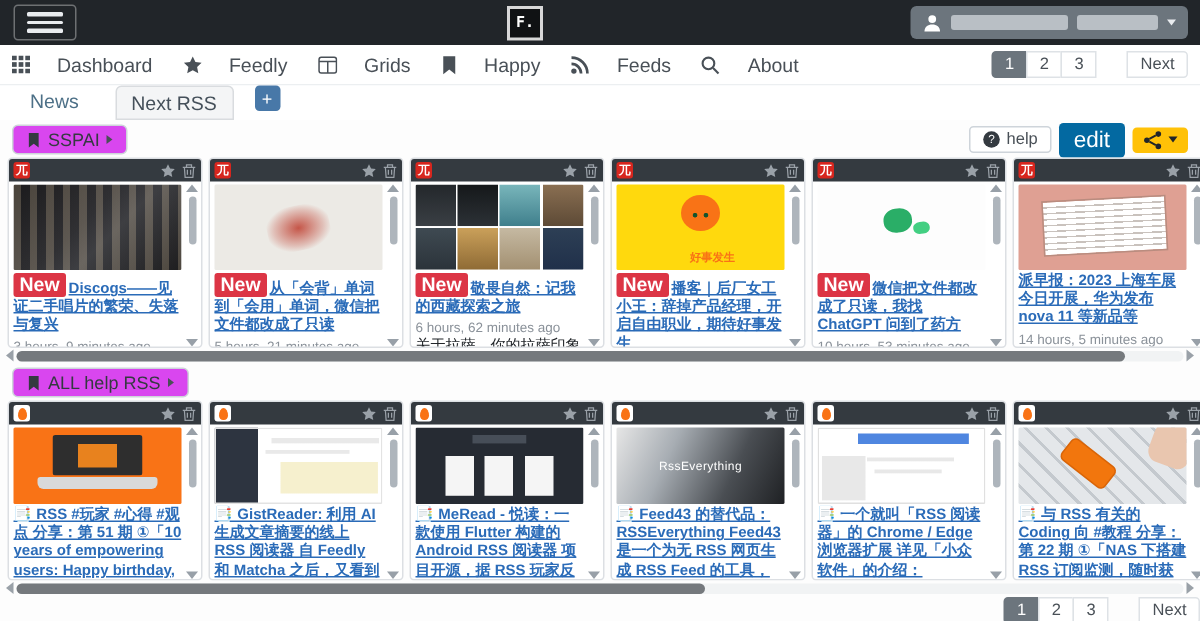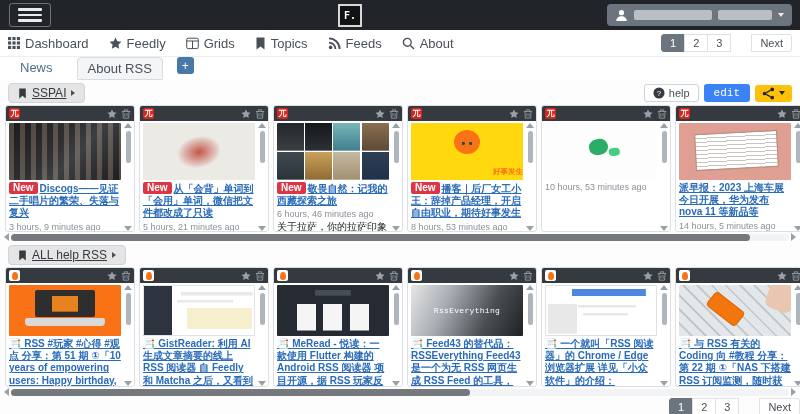--- a/index.html
+++ b/index.html
@@ -18,47 +18,47 @@
   .userbtn{margin-left:auto;margin-right:8px;height:22px;background:#6c757d;border-radius:4px;
            display:flex;align-items:center;padding:0 8px;gap:6px;cursor:pointer;}
   .userbtn .blur1,.userbtn .blur2{height:10px;border-radius:2px;background:#c7ccd1;opacity:.85;}
   .blur1{width:78px;} .blur2{width:54px;}
   .caret-down{width:0;height:0;border-left:3.5px solid transparent;border-right:3.5px solid transparent;
               border-top:4px solid #e9ecef;display:inline-block;}
 
   
   .nav{height:26px;background:#fff;border-bottom:1px solid #eceff1;display:flex;align-items:center;
        padding:0 8px;gap:20px;}
-  .nav-item{display:flex;align-items:center;gap:5px;font-size:13px;color:#495057;cursor:pointer;justify-content:flex-end;}
+  .nav-item{display:flex;align-items:center;gap:18px;font-size:13px;color:#495057;cursor:pointer;justify-content:flex-end;}
   .pager{margin-left:auto;display:flex;}
   .pgbtn{font-size:11px;color:#495057;background:#fff;border:1px solid #dee2e6;padding:2px 8px;
          cursor:pointer;margin-left:-1px;}
   .pgbtn:first-child{border-radius:3px 0 0 3px;margin-left:0;}
   .pgbtn:last-child{border-radius:0 3px 3px 0;margin-left:20px;}
   .pgbtn.active{background:#6c757d;color:#fff;border-color:#6c757d;}
 
   
   .tabs{height:23px;display:flex;align-items:flex-start;padding:0 10px;gap:14px;background:#fff;}
   .tab{font-size:13px;padding:3px 10px;cursor:pointer;}
   .tab.inactive{color:#4d7087;}
   .tab.active{color:#45505a;background:#f4f5f6;border:1px solid #d9dcdf;border-radius:4px 4px 0 0;}
   .add-tab{width:17px;height:17px;background:#4878a8;color:#fff;border-radius:3px;font-size:12px;
            display:flex;align-items:center;justify-content:center;cursor:pointer;margin-bottom:2px;}
 
   
   .sechead{height:22px;display:flex;align-items:center;padding:0 8px;margin-top:2px;}
-  .secbtn{display:flex;align-items:center;gap:5px;background:#e5e5e5;border:1px solid #ced4da;
-          border-radius:4px;padding:2px 9px;font-size:12px;color:#343a40;cursor:pointer;text-decoration:underline;}
+  .secbtn{display:flex;align-items:center;gap:5px;background:#d946ef;border:1px solid #ced4da;
+          border-radius:4px;padding:2px 9px;font-size:12px;color:#343a40;cursor:pointer;}
   .caret-right{width:0;height:0;border-top:3.5px solid transparent;border-bottom:3.5px solid transparent;
                border-left:4px solid #495057;display:inline-block;}
   .toolbtns{margin-left:auto;display:flex;gap:5px;align-items:center;}
   .helpbtn{display:flex;align-items:center;gap:4px;background:#fff;border:1px solid #ced4da;
            border-radius:3px;padding:2px 8px;font-size:11px;color:#495057;cursor:pointer;}
-  .editbtn{background:#3b82f6;color:#fff;border:none;border-radius:3px;padding:3px 10px;
-           font-size:11px;cursor:pointer;font-family:Liberation Mono, monospace;}
+  .editbtn{background:#0369a1;color:#fff;border:none;border-radius:3px;padding:3px 10px;
+           font-size:15px;cursor:pointer;}
   .sharebtn{background:#ffc107;border:none;border-radius:3px;padding:2px 7px;display:flex;
             align-items:center;gap:4px;cursor:pointer;}
   .sharebtn .caret-down{border-top-color:#212529;}
 
   
   .cardrow{display:flex;gap:4px;padding:1px 0 0 5px;overflow:hidden;}
   .card{width:128px;flex:0 0 128px;background:#fff;border:1px solid #dcdfe3;border-radius:3px;
         overflow:hidden;position:relative;}
   .row1 .card{height:125px;} .row2 .card{height:118px;}
   .card-head{height:15px;background:#343a40;display:flex;align-items:center;padding:0 3px;gap:4px;}
@@ -66,21 +66,21 @@
        justify-content:center;overflow:hidden;}
   .fav-sspai{background:#d7261e;color:#fff;font-size:8px;font-weight:bold;line-height:1;}
   .flame{width:6px;height:8px;background:#f97316;border-radius:50% 50% 45% 45%/ 62% 62% 38% 38%;}
   .head-sp{flex:1;}
   .hicon{cursor:pointer;display:flex;}
   .card-body{position:relative;height:calc(100% - 15px);padding:2px 13px 0 3px;overflow:hidden;}
   .thumb{position:relative;width:100%;border-radius:1px;overflow:hidden;cursor:pointer;}
   .row1 .thumb{height:57px;} .row2 .thumb{height:51px;}
   .title{margin-top:2px;font-size:10px;line-height:1.22;font-weight:bold;}
   .title .link{color:#2a6bb8;text-decoration:underline;cursor:pointer;}
-  .badge-new{display:inline-block;background:#dc3545;color:#fff;font-size:10px;font-weight:bold;
+  .badge-new{display:inline-block;background:#dc3545;color:#fff;font-size:13px;font-weight:bold;
              border-radius:2px;padding:0 4px;margin-right:2px;vertical-align:1px;}
   .time{font-size:9px;color:#8a9199;margin:2px 0;}
   .snippet{font-size:10px;color:#212529;line-height:1.25;}
   
   .vsb{position:absolute;top:2px;right:1px;bottom:2px;width:10px;display:flex;flex-direction:column;
        align-items:center;}
   .tri-up{width:0;height:0;border-left:4px solid transparent;border-right:4px solid transparent;
           border-bottom:5px solid #98a0a8;cursor:pointer;}
   .tri-dn{width:0;height:0;border-left:4px solid transparent;border-right:4px solid transparent;
           border-top:5px solid #98a0a8;cursor:pointer;margin-top:auto;}
@@ -111,21 +111,21 @@
      background-image:linear-gradient(#23272b,#3a3f44),linear-gradient(#15181a,#2c3136),
        linear-gradient(#79b6bb,#3f7f8c),linear-gradient(#8a6f52,#5d4a36),
        linear-gradient(#3f4a52,#2b333a),linear-gradient(#caa05a,#8f6b35),
        linear-gradient(#c5b9a2,#a39071),linear-gradient(#2d3f55,#20304a);
      background-position:0 0,33.2% 0,66.5% 0,100% 0,0 100%,33.2% 100%,66.5% 100%,100% 100%;}
   .t-r1c4{background:#ffd90d;}
   .t-r1c4::before{content:"";position:absolute;left:50%;top:7px;transform:translateX(-50%);
      width:26px;height:24px;border-radius:50%;
      background:radial-gradient(circle at 36% 56%,#14532d 1.3px,transparent 1.8px),
                 radial-gradient(circle at 64% 56%,#14532d 1.3px,transparent 1.8px),#f97316;}
-  .t-r1c4 .img-text{position:absolute;left:16px;right:0;bottom:3px;text-align:right;color:#f97316;
+  .t-r1c4 .img-text{position:absolute;left:16px;right:0;bottom:3px;text-align:center;color:#f97316;
      font-size:7.5px;font-weight:bold;}
   .t-r1c5{background:#fdfdfd;}
   .t-r1c5::before{content:"";position:absolute;left:44px;top:16px;width:19px;height:16px;
      background:#2aae67;border-radius:46%;transform:rotate(-8deg);
      box-shadow:15px 7px 0 -4px #43cf82;}
   .t-r1c6{background:#dfa093;}
   .t-r1c6::before{content:"";position:absolute;left:14%;top:16%;width:72%;height:62%;
      background:repeating-linear-gradient(#fff 0 3px,#c9c2bd 3px 4px);border:1px solid #b98c7f;
      transform:rotate(-3deg);}
   .t-r2c1{background:#f97316;}
@@ -138,21 +138,21 @@
        linear-gradient(#e9e9e9,#e9e9e9),linear-gradient(#e9e9e9,#e9e9e9);
      background-size:26% 100%,58% 42%,64% 7%,50% 5%;
      background-position:0 0,94% 78%,95% 14%,60% 30%;box-shadow:inset 0 0 0 1px #e3e3e3;}
   .t-r2c3{background-color:#262b33;background-repeat:no-repeat;
      background-image:linear-gradient(#f5f5f5,#f5f5f5),linear-gradient(#f5f5f5,#f5f5f5),
        linear-gradient(#f5f5f5,#f5f5f5),linear-gradient(#474e58,#474e58);
      background-size:17% 52%,17% 52%,17% 52%,32% 11%;
      background-position:22% 78%,50% 78%,78% 78%,50% 10%;}
   .t-r2c4{background:linear-gradient(115deg,#e6e6e6 0%,#a7adb3 32%,#4a4e53 68%,#1f2124 100%);
      display:flex;align-items:center;justify-content:center;}
-  .t-r2c4 .img-text{color:#fff;font-size:8px;letter-spacing:.3px;font-family:Liberation Mono, monospace;}
+  .t-r2c4 .img-text{color:#fff;font-size:8px;letter-spacing:.3px;}
   .t-r2c5{background-color:#fff;background-repeat:no-repeat;
      background-image:linear-gradient(#4f86e0,#4f86e0),linear-gradient(#e8e8e8,#e8e8e8),
        linear-gradient(#e8e8e8,#e8e8e8),linear-gradient(#e8e8e8,#e8e8e8);
      background-size:66% 14%,26% 58%,52% 5%,40% 5%;
      background-position:72% 10%,4% 88%,62% 42%,56% 58%;box-shadow:inset 0 0 0 1px #e0e0e0;}
   .t-r2c6{background:repeating-linear-gradient(45deg,#e4e7ea 0 8px,#c4c9ce 8px 10px);}
   .t-r2c6::before{content:"";position:absolute;left:26%;top:32%;width:35px;height:16px;
      background:#f2760d;border-radius:3px;transform:rotate(38deg);box-shadow:0 0 0 1px #d96508;}
   .t-r2c6::after{content:"";position:absolute;right:-5px;top:-6px;width:28px;height:32px;
      background:#e9c6af;border-radius:45% 45% 25% 25%;transform:rotate(20deg);}
@@ -204,21 +204,21 @@
       <rect x=".7" y="1.2" width="11.6" height="10.4" rx="1.5"></rect>
         <line x1=".7" y1="4" x2="12.3" y2="4"></line>
         <line x1="6.5" y1="4" x2="6.5" y2="11.6"></line>
     </svg>
       <span>Grids</span>
   </div>
   <div class="nav-item">
     <svg width="11" height="13" viewBox="0 0 11 13" fill="#495057">
       <path d="M1.5.5h8v12l-4-3.1-4 3.1z"></path>
     </svg>
-      <span>Topics</span>
+      <span>Happy</span>
   </div>
   <div class="nav-item">
     <svg width="13" height="13" viewBox="0 0 13 13">
       <circle cx="2.6" cy="10.4" r="1.8" fill="#495057"></circle>
       <path d="M1 5.6a6.4 6.4 0 0 1 6.4 6.4M1 1.4a10.6 10.6 0 0 1 10.6 10.6" fill="none" stroke="#495057" stroke-width="1.8"></path>
     </svg>
       <span>Feeds</span>
   </div>
   <div class="nav-item">
     <svg width="13" height="13" viewBox="0 0 13 13" fill="none" stroke="#495057" stroke-width="1.4">
@@ -230,21 +230,21 @@
   <div class="pager">
     <button class="pgbtn active">1</button>
     <button class="pgbtn">2</button>
     <button class="pgbtn">3</button>
     <button class="pgbtn">Next</button>
   </div>
 </div>
 
 <div class="tabs">
   <span class="tab inactive">News</span>
-  <span class="tab active">About RSS</span>
+  <span class="tab active">Next RSS</span>
   <span class="add-tab">+</span>
 </div>
 
 <div class="sechead">
   <button class="secbtn">
     <svg width="9" height="11" viewBox="0 0 11 13" fill="#343a40">
       <path d="M1.5.5h8v12l-4-3.1-4 3.1z"></path>
     </svg>
     <span>SSPAI</span>
     <span class="caret-right"></span>
@@ -338,21 +338,21 @@
         </span>
       <span class="hicon">
           <svg width="10" height="10" viewBox="0 0 12 12" fill="none" stroke="#9aa1a8">
             <path d="M1 3h10M4 3V1h4v2M2.3 3l.6 8h6.2l.6-8M4.7 5v4M7.3 5v4"></path>
           </svg>
         </span>
     </div>
     <div class="card-body">
       <div class="thumb t-r1c3"></div>
       <div class="title"><span class="badge-new">New</span><span class="link">敬畏自然：记我的西藏探索之旅</span></div>
-      <div class="time">6 hours, 46 minutes ago</div>
+      <div class="time">6 hours, 62 minutes ago</div>
       <div class="snippet">关于拉萨，你的拉萨印象是什么？</div>
       <div class="vsb">
           <span class="tri-up"></span>
           <span class="vthumb"></span>
           <span class="tri-dn"></span>
         </div>
     </div>
   </div>
 
   <div class="card">
@@ -394,20 +394,21 @@
           </svg>
         </span>
       <span class="hicon">
           <svg width="10" height="10" viewBox="0 0 12 12" fill="none" stroke="#9aa1a8">
             <path d="M1 3h10M4 3V1h4v2M2.3 3l.6 8h6.2l.6-8M4.7 5v4M7.3 5v4"></path>
           </svg>
         </span>
     </div>
     <div class="card-body">
       <div class="thumb t-r1c5"></div>
+      <div class="title"><span class="badge-new">New</span><span class="link">微信把文件都改成了只读，我找 ChatGPT 问到了药方</span></div>
       <div class="time">10 hours, 53 minutes ago</div>
 
       <div class="vsb">
           <span class="tri-up"></span>
           <span class="vthumb"></span>
           <span class="tri-dn"></span>
         </div>
     </div>
   </div>
 

